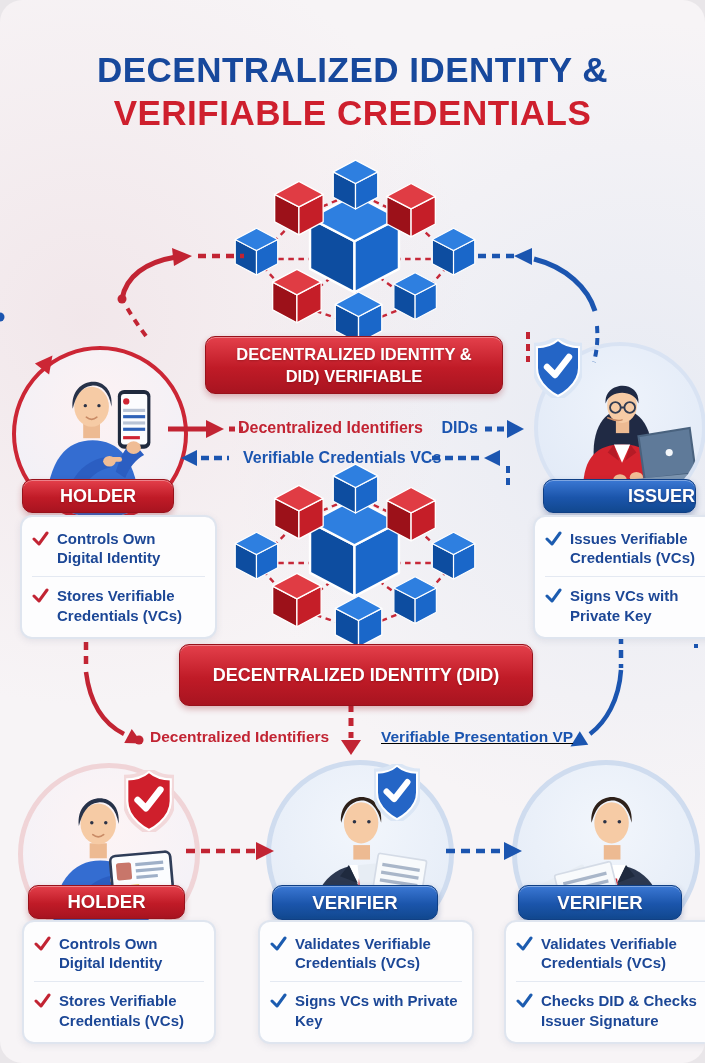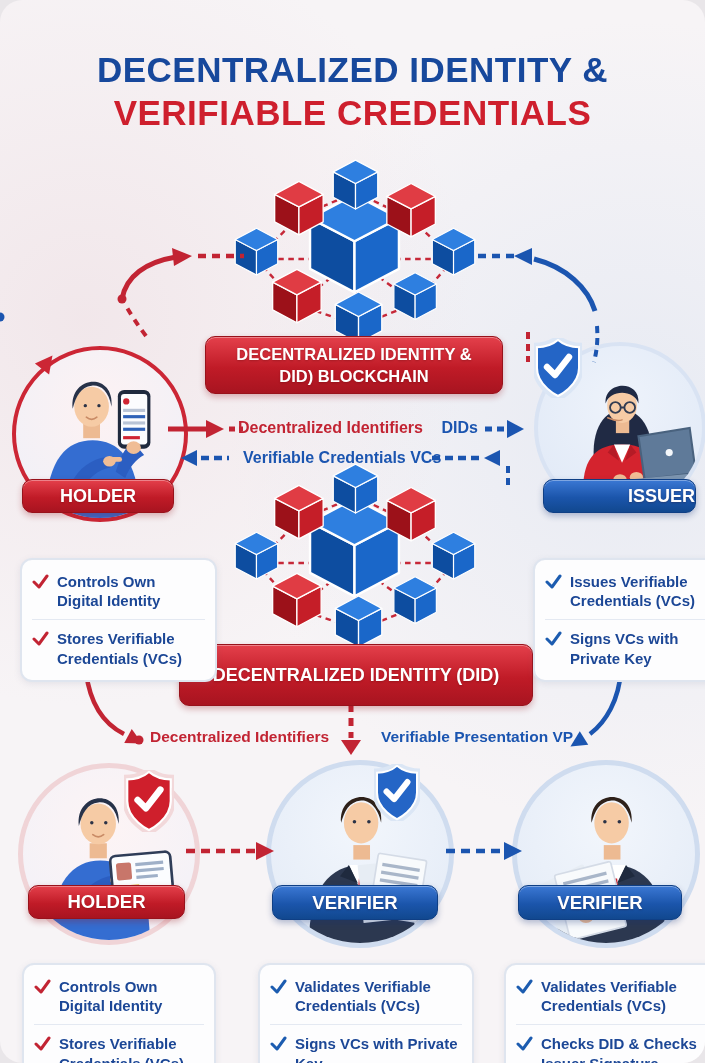--- a/index.html
+++ b/index.html
@@ -18,21 +18,21 @@
   .title .l1{color:#17489c;}
   .title .l2{color:#ce1f2d;}
   .banner{border-radius:10px;color:#fff;font-weight:700;text-align:center;
           display:flex;flex-direction:column;justify-content:center;z-index:6;
           text-shadow:0 1px 2px rgba(60,0,5,.25);}
   .banner.red{background:linear-gradient(180deg,#e4404b,#c01b27 55%,#a81420);
               border:1px solid #98121b;box-shadow:inset 0 1px 0 rgba(255,255,255,.35),0 3px 6px rgba(150,20,30,.3);}
   .banner.blue{background:linear-gradient(180deg,#3b78d4,#1b55ab 55%,#11488f);
               border:1px solid #0f3f85;box-shadow:inset 0 1px 0 rgba(255,255,255,.35),0 3px 6px rgba(20,50,120,.3);}
   .card{background:#fdfdfe;border:2px solid #dfe5ef;border-radius:12px;padding:12px 10px;
-        box-shadow:0 2px 7px rgba(100,110,140,.12);z-index:6;margin-top:43px;}
+        box-shadow:0 2px 7px rgba(100,110,140,.12);z-index:6;}
   .card .item{display:flex;gap:8px;align-items:flex-start;color:#1c4796;font-weight:700;
         font-size:15px;line-height:1.28;}
   .card .divider{height:1px;background:#e4e9f2;margin:9px 0;}
   .chk{flex:0 0 auto;margin-top:1px;}
   .circle{border-radius:50%;overflow:hidden;z-index:3;}
   .circle svg{width:100%;height:100%;display:block;}
   .c-holder-top{background:radial-gradient(circle at 50% 35%,#fdf2f3,#eef0f8);border:4px solid #cc2635;}
   .c-issuer{background:radial-gradient(circle at 50% 35%,#eef3fb,#dfe8f6);border:4px solid #d9e3f3;}
   .c-holder-bot{background:radial-gradient(circle at 50% 35%,#fdf4f5,#f1f1f8);border:5px solid #f0d4d7;}
   .c-verifier{background:radial-gradient(circle at 50% 35%,#f2f6fc,#e2eaf6);border:5px solid #cfdcef;}
@@ -98,21 +98,21 @@
 
   <svg class="abs" style="left:226px;top:158px;z-index:4" width="258" height="192" viewBox="0 0 255 190">
       <use href="#cluster"></use>
     </svg>
   <svg class="abs" style="left:226px;top:462px;z-index:4" width="258" height="192" viewBox="0 0 255 190">
       <use href="#cluster"></use>
     </svg>
 
   <div class="abs banner red" style="left:205px;top:336px;width:296px;height:56px;font-size:16.5px;line-height:1.35;">
     <div>DECENTRALIZED IDENTITY &amp;</div>
-    <div>DID) BLOCKCHAIN</div>
+    <div>DID) VERIFIABLE</div>
   </div>
   <div class="abs banner red" style="left:179px;top:644px;width:352px;height:60px;font-size:18px;line-height:1.35;">
     <div>DECENTRALIZED IDENTITY (DID)</div>
   </div>
 
   <div class="abs circle c-holder-top" style="left:12px;top:346px;width:168px;height:168px;">
     <svg viewBox="0 0 160 160">
       <path d="M28,162 C28,106 47,86 73,86 C99,86 118,106 118,162 Z" fill="#346dd1"></path>
       <rect x="64" y="70" width="16" height="14" fill="#edba92"></rect>
       <ellipse cx="72" cy="54" rx="16.5" ry="19" fill="#f6cba5"></ellipse>
@@ -206,21 +206,21 @@
     <span class="red">Decentralized Identifiers</span>
     <span class="blue" style="margin-left:14px;">DIDs</span>
   </div>
   <div class="abs flow" style="left:243px;top:449px;font-size:16px;">
     <span class="blue">Verifiable Credentials VCs</span>
   </div>
 
   <div class="abs flow" style="left:150px;top:728px;font-size:15.5px;">
     <span class="red">Decentralized Identifiers</span>
   </div>
-  <div class="abs flow" style="left:381px;top:728px;font-size:15.5px;">
+  <div class="abs flow" style="left:381px;top:728px;font-size:15.5px;text-decoration:underline;">
     <span class="blue">Verifiable Presentation VP</span>
   </div>
 
   <div class="abs circle c-holder-bot" style="left:18px;top:763px;width:172px;height:172px;">
     <svg viewBox="0 0 160 160">
       <path d="M26,162 C26,106 46,86 72,86 C98,86 118,106 118,162 Z" fill="#346dd1"></path>
       <rect x="62" y="70" width="16" height="14" fill="#edba92"></rect>
       <ellipse cx="70" cy="52" rx="16.5" ry="19" fill="#f6cba5"></ellipse>
       <path d="M52,54 C48,22 92,18 89,52 C86,36 78,31 70,32 C60,33 55,42 52,54 Z" fill="#273249"></path>
       <circle cx="64" cy="51" r="1.6" fill="#2b3347"></circle>

